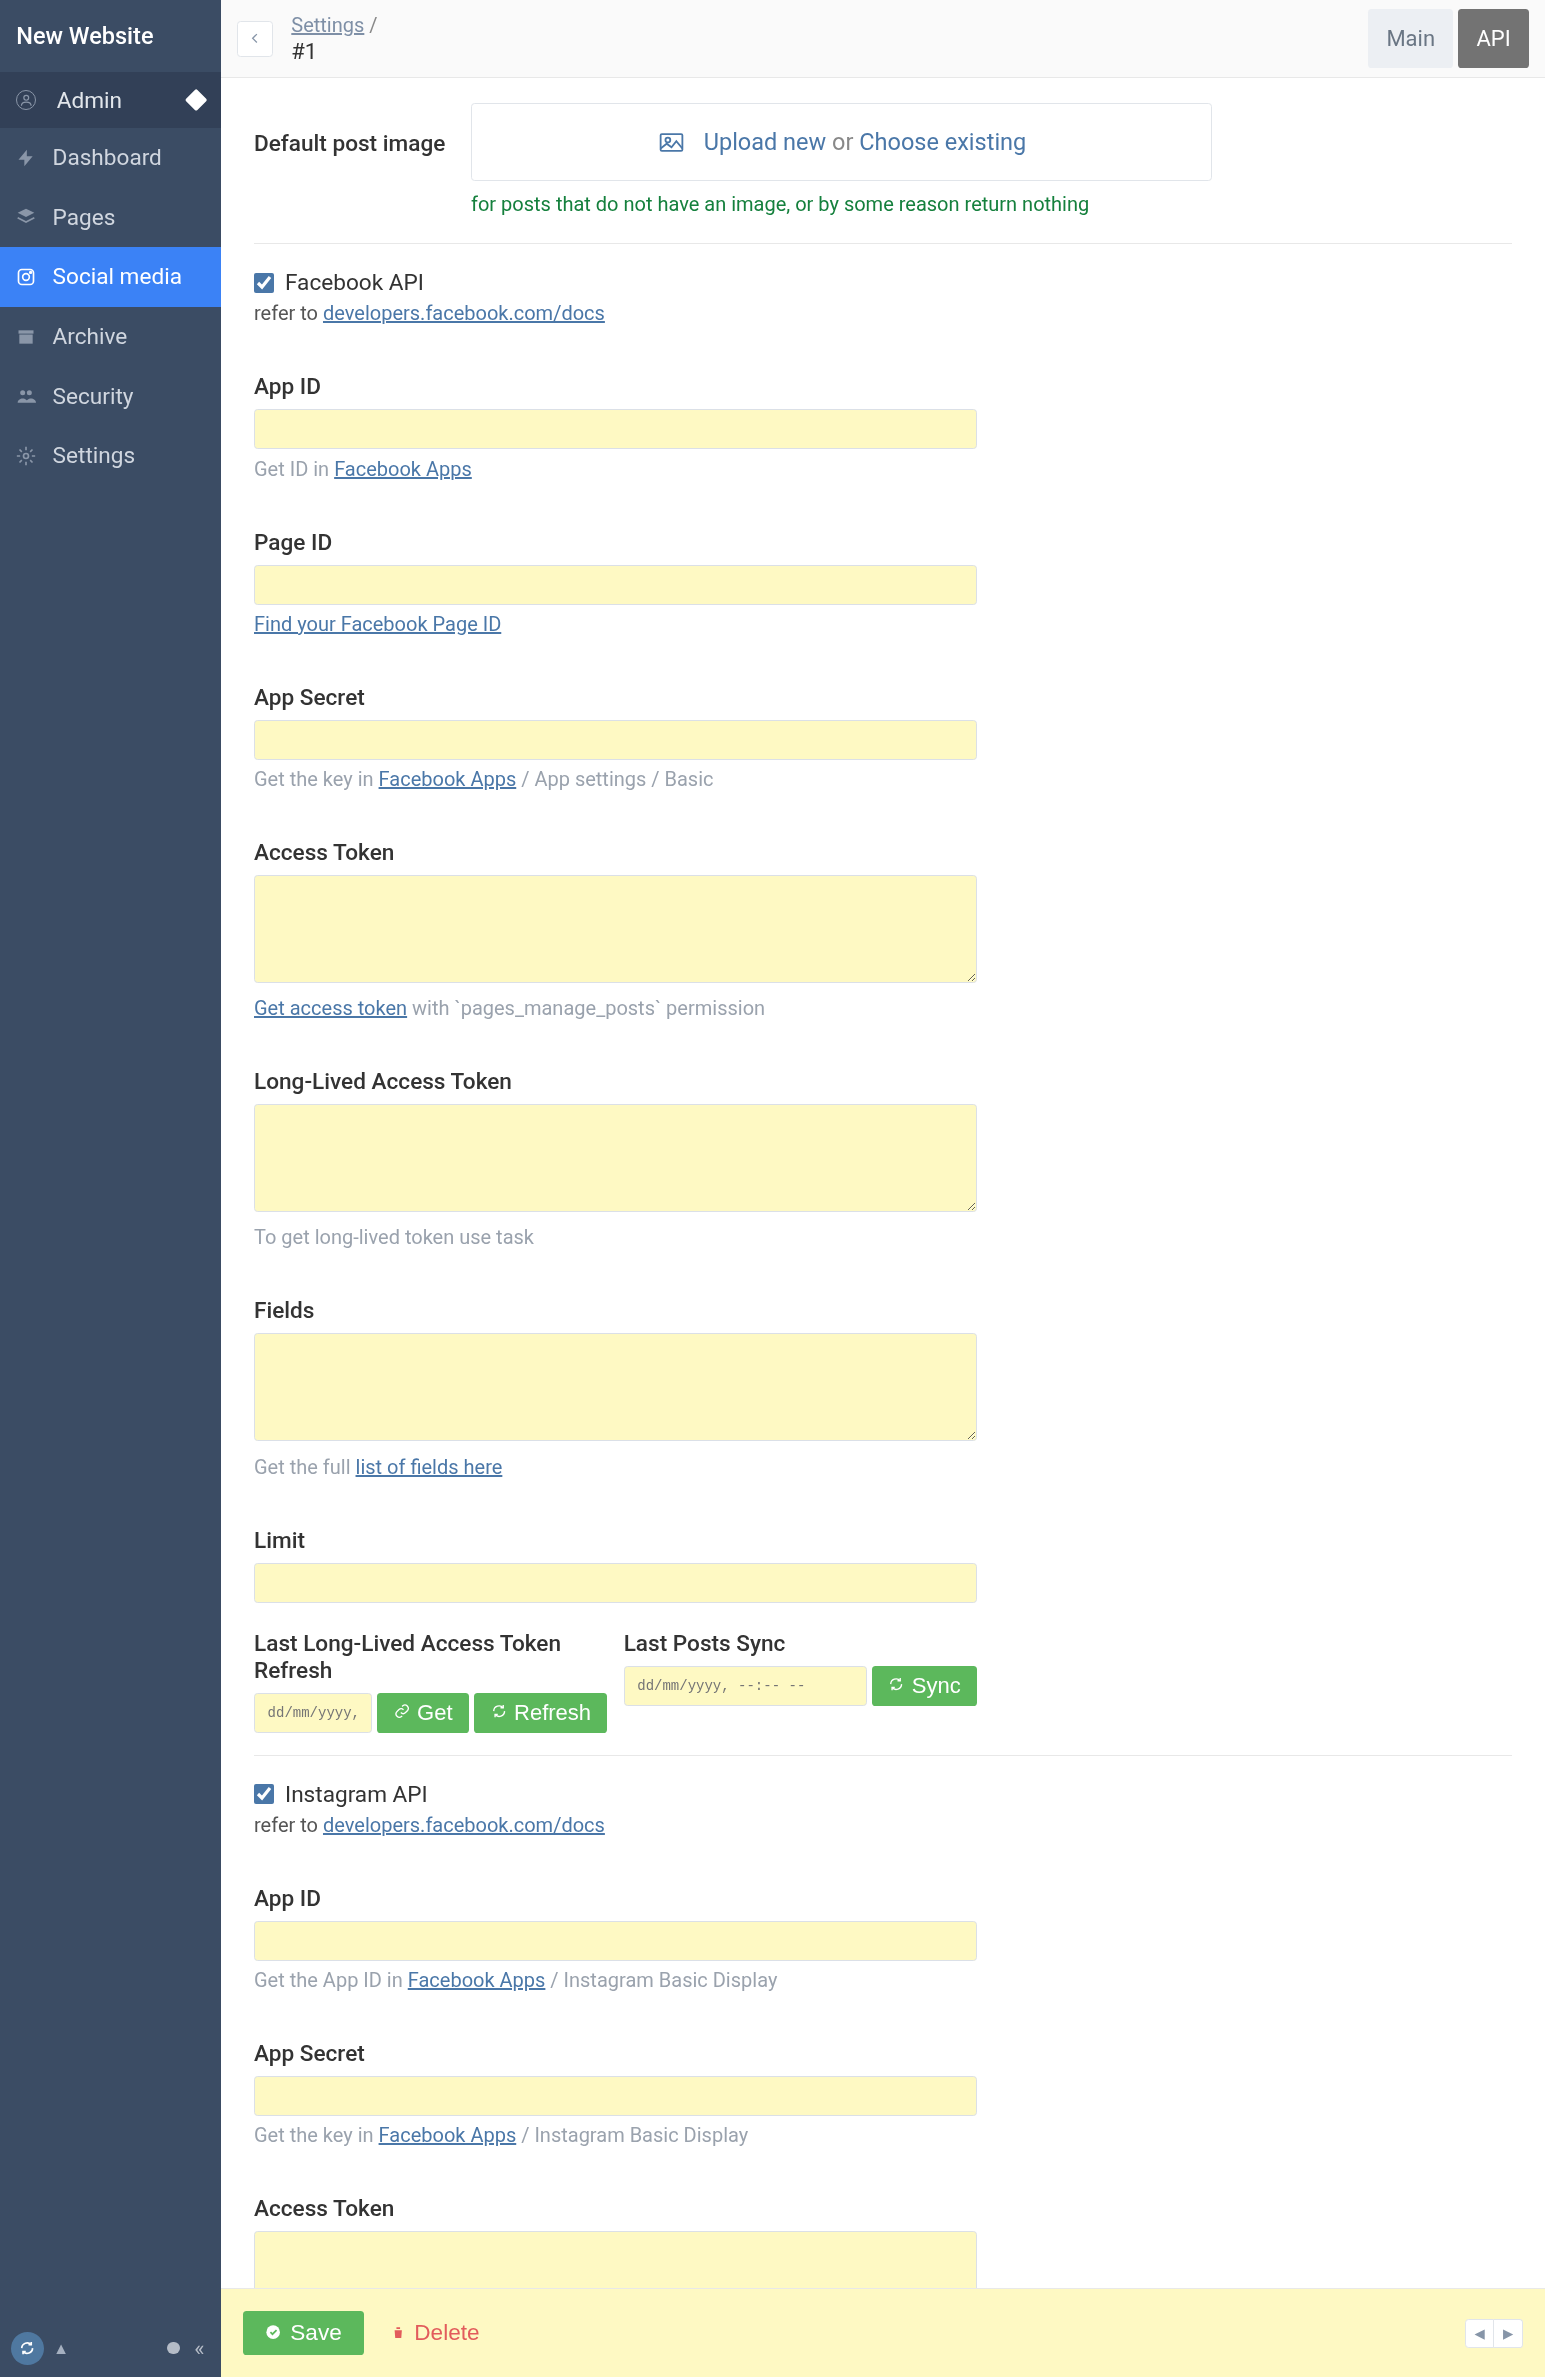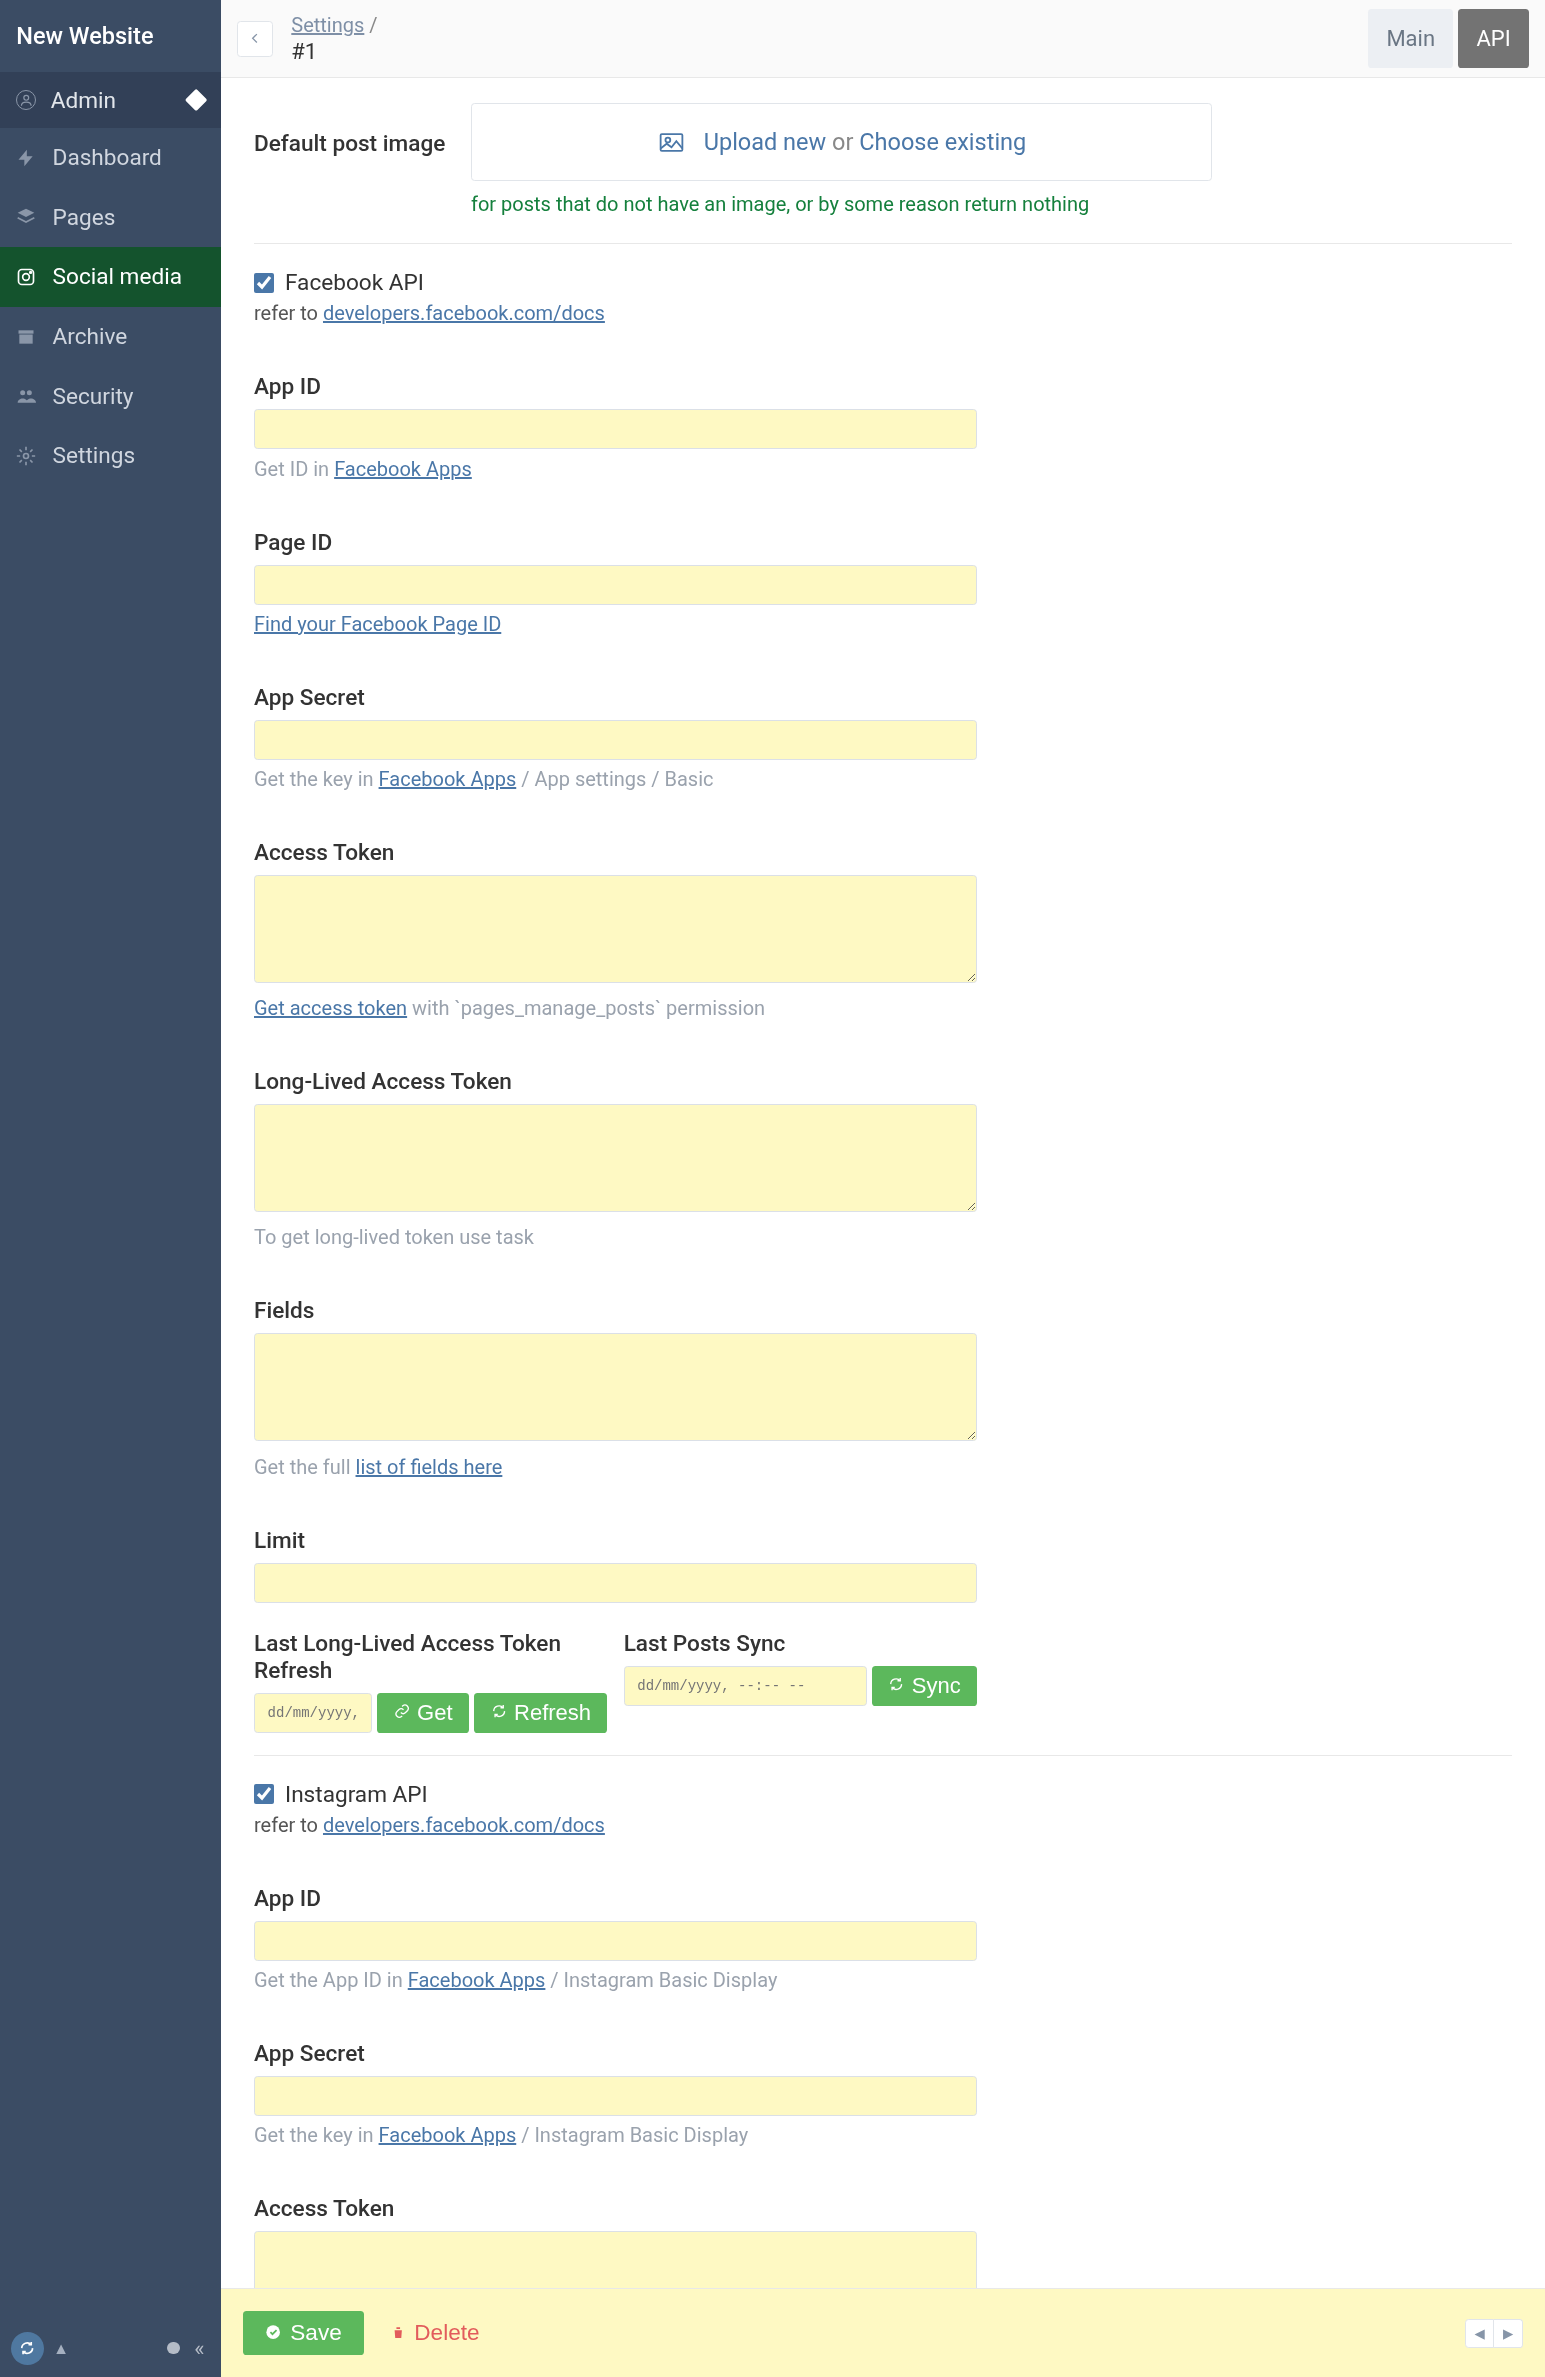--- a/index.html
+++ b/index.html
@@ -2,24 +2,24 @@
 <html style="font-size:14.5px"><head>
 <meta charset="utf-8">
 <style>
 * { box-sizing: border-box; margin: 0; padding: 0; }
 body { font-family: -apple-system, BlinkMacSystemFont, "Segoe UI", Roboto, Helvetica, Arial, sans-serif; font-size: 23.5px; color: #333; background: #fff; display: flex; min-height: 100vh; }
 .sidebar { width: 221px; background: #3b4c64; color: #fff; display: flex; flex-direction: column; position: fixed; left: 0; top: 0; bottom: 0; }
 .brand { padding: 22px 16.3px; font-size: 23.5px; font-weight: 500; color: #fff; }
 .user-row { display: flex; align-items: center; padding: 14.5px 16.3px; background: #324057; }
 .user-avatar { width: 20px; height: 20px; border-radius: 50%; border: 1.8px solid #8a96a8; margin-right: 14.5px; display: flex; align-items: center; justify-content: center; }
 .user-avatar svg { width: 14.5px; height: 14.5px; }
-.user-name { flex: 1; font-size: 22.6px; color: #e2e6eb; }
+.user-name { flex: 1; font-size: 22.6px; color: #e2e6eb; margin-left: 6px; }
 .user-diamond { width: 16.3px; height: 16.3px; background: #fff; transform: rotate(45deg); border-radius: 1.8px; }
 .nav-item { display: flex; align-items: center; padding: 16.3px 16.3px; cursor: pointer; color: #d0d6df; font-size: 22.6px; }
-.nav-item.active { background: #14532d; color: #fff; }
+.nav-item.active { background: #3b82f6; color: #fff; }
 .nav-icon { width: 20px; height: 20px; margin-right: 16.3px; display: flex; align-items: center; justify-content: center; }
 .sidebar-bottom { margin-top: auto; display: flex; align-items: center; padding: 11px; gap: 9px; }
 .sync-btn { width: 33px; height: 33px; border-radius: 50%; background: #4f78a0; display: flex; align-items: center; justify-content: center; cursor: pointer; }
 .sync-btn svg { width: 16.3px; height: 16.3px; }
 .caret-up { color: #a5b0c0; font-size: 16.3px; }
 .flex-sp { flex: 1; }
 .dot { width: 12.6px; height: 12.6px; border-radius: 50%; background: #b5bcc7; }
 .collapse-btn { color: #b5bcc7; font-size: 22px; cursor: pointer; padding: 5.4px; }
 
 .main { margin-left: 221px; flex: 1; display: flex; flex-direction: column; }

